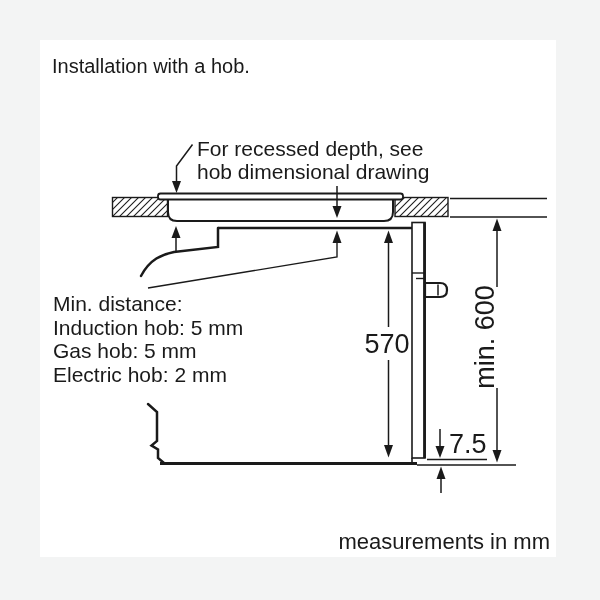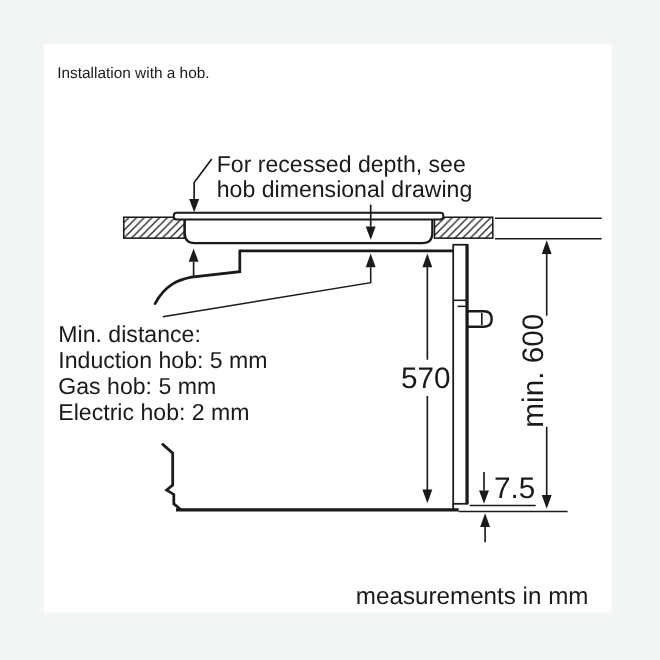--- a/index.html
+++ b/index.html
@@ -8,24 +8,24 @@
     background:#f3f4f4;
     font-family:"Liberation Sans", sans-serif;
     color:#1a1a1a;
   }
   .card{
     position:absolute;left:40px;top:40px;width:516px;height:517px;
     background:#ffffff;
   }
   .title{
     position:absolute;left:52px;top:53px;
-    font-size:14px;line-height:26px;color:#1a1a1a;
+    font-size:20px;line-height:26px;color:#1a1a1a;
   }
   .footer{
-    position:absolute;right:65px;top:529px;
+    position:absolute;right:50px;top:529px;
     font-size:22px;line-height:26px;color:#1a1a1a;
   }
   svg.diagram{
     position:absolute;left:0;top:0;width:600px;height:600px;
   }
   svg.diagram text{
     font-family:"Liberation Sans", sans-serif;
     fill:#1a1a1a;
   }
   .t-body{font-size:21px;}

